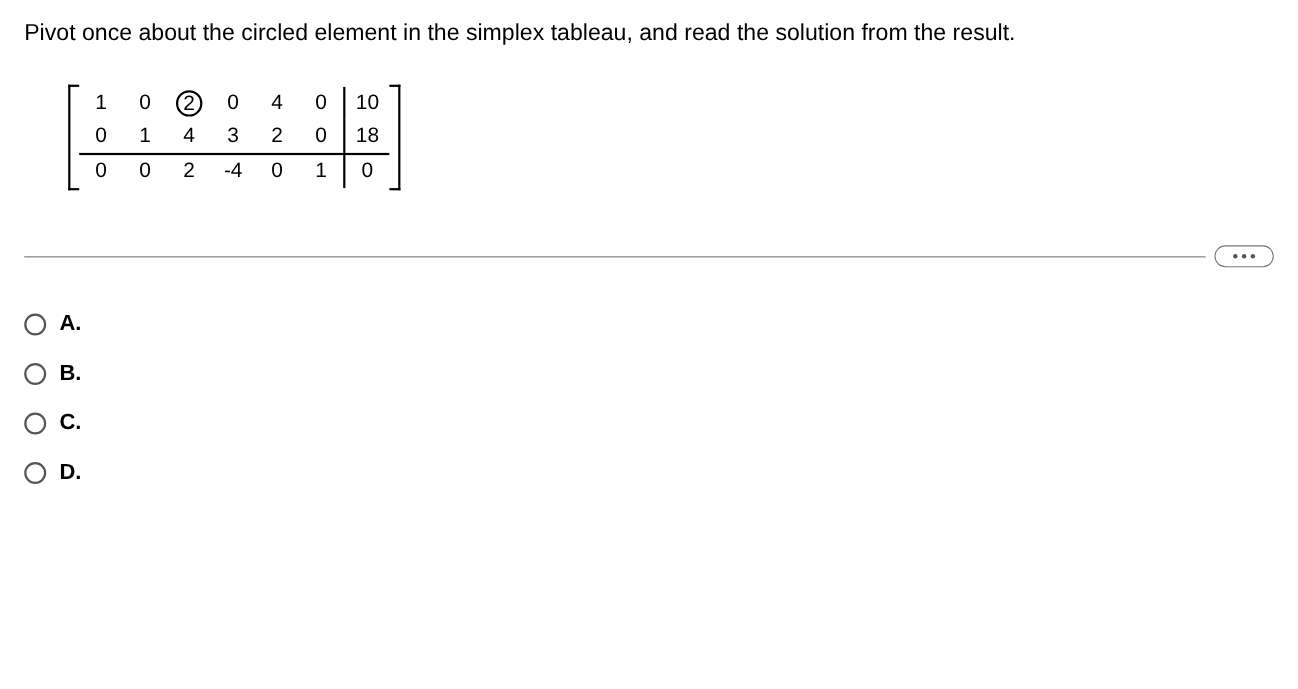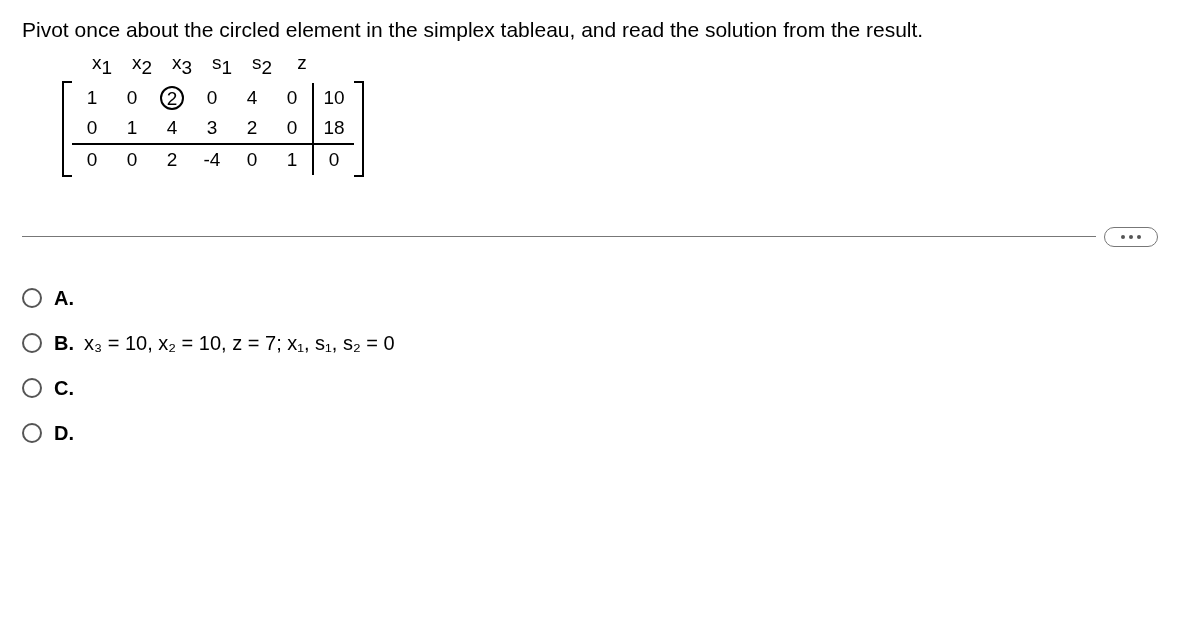--- a/index.html
+++ b/index.html
@@ -9,21 +9,21 @@
       font-family: Arial, Helvetica, sans-serif;
       font-size: 20px;
       color: #000;
       background: #fff;
       width: 1180px;
       height: 626px;
       position: relative;
     }
     .question-text {
       font-size: 21px;
-      margin-bottom: 10px;
+      margin-bottom: 35px;
     }
     .tableau-wrapper {
       margin-left: 40px;
       margin-bottom: 30px;
     }
     .headers {
       display: flex;
       font-family: Arial;
       margin-left: 20px;
       margin-bottom: 2px;
@@ -131,28 +131,20 @@
       font-weight: bold;
       margin-right: 10px;
     }
   </style>
 </head>
 <body>
 
 <div class="question-text">Pivot once about the circled element in the simplex tableau, and read the solution from the result.</div>
 
 <div class="tableau-wrapper">
-  <div class="headers">
-    <span><span>x</span><span class="sub">1</span></span>
-    <span><span>x</span><span class="sub">2</span></span>
-    <span><span>x</span><span class="sub">3</span></span>
-    <span><span>s</span><span class="sub">1</span></span>
-    <span><span>s</span><span class="sub">2</span></span>
-    <span>z</span>
-  </div>
   <div class="matrix">
     <div class="bracket left"></div>
     <div class="matrix-body">
       <div class="row">
         <div class="cell">1</div>
         <div class="cell">0</div>
         <div class="cell"><span class="circled">2</span></div>
         <div class="cell">0</div>
         <div class="cell">4</div>
         <div class="cell">0</div>
@@ -195,21 +187,20 @@
 </div>
 
 <div class="options">
   <div class="option">
     <div class="radio"></div>
     <span class="opt-letter">A.</span>
   </div>
   <div class="option">
     <div class="radio"></div>
     <span class="opt-letter">B.</span>
-    <span>x₃ = 10, x₂ = 10, z = 7; x₁, s₁, s₂ = 0</span>
   </div>
   <div class="option">
     <div class="radio"></div>
     <span class="opt-letter">C.</span>
   </div>
   <div class="option">
     <div class="radio"></div>
     <span class="opt-letter">D.</span>
   </div>
 </div>

